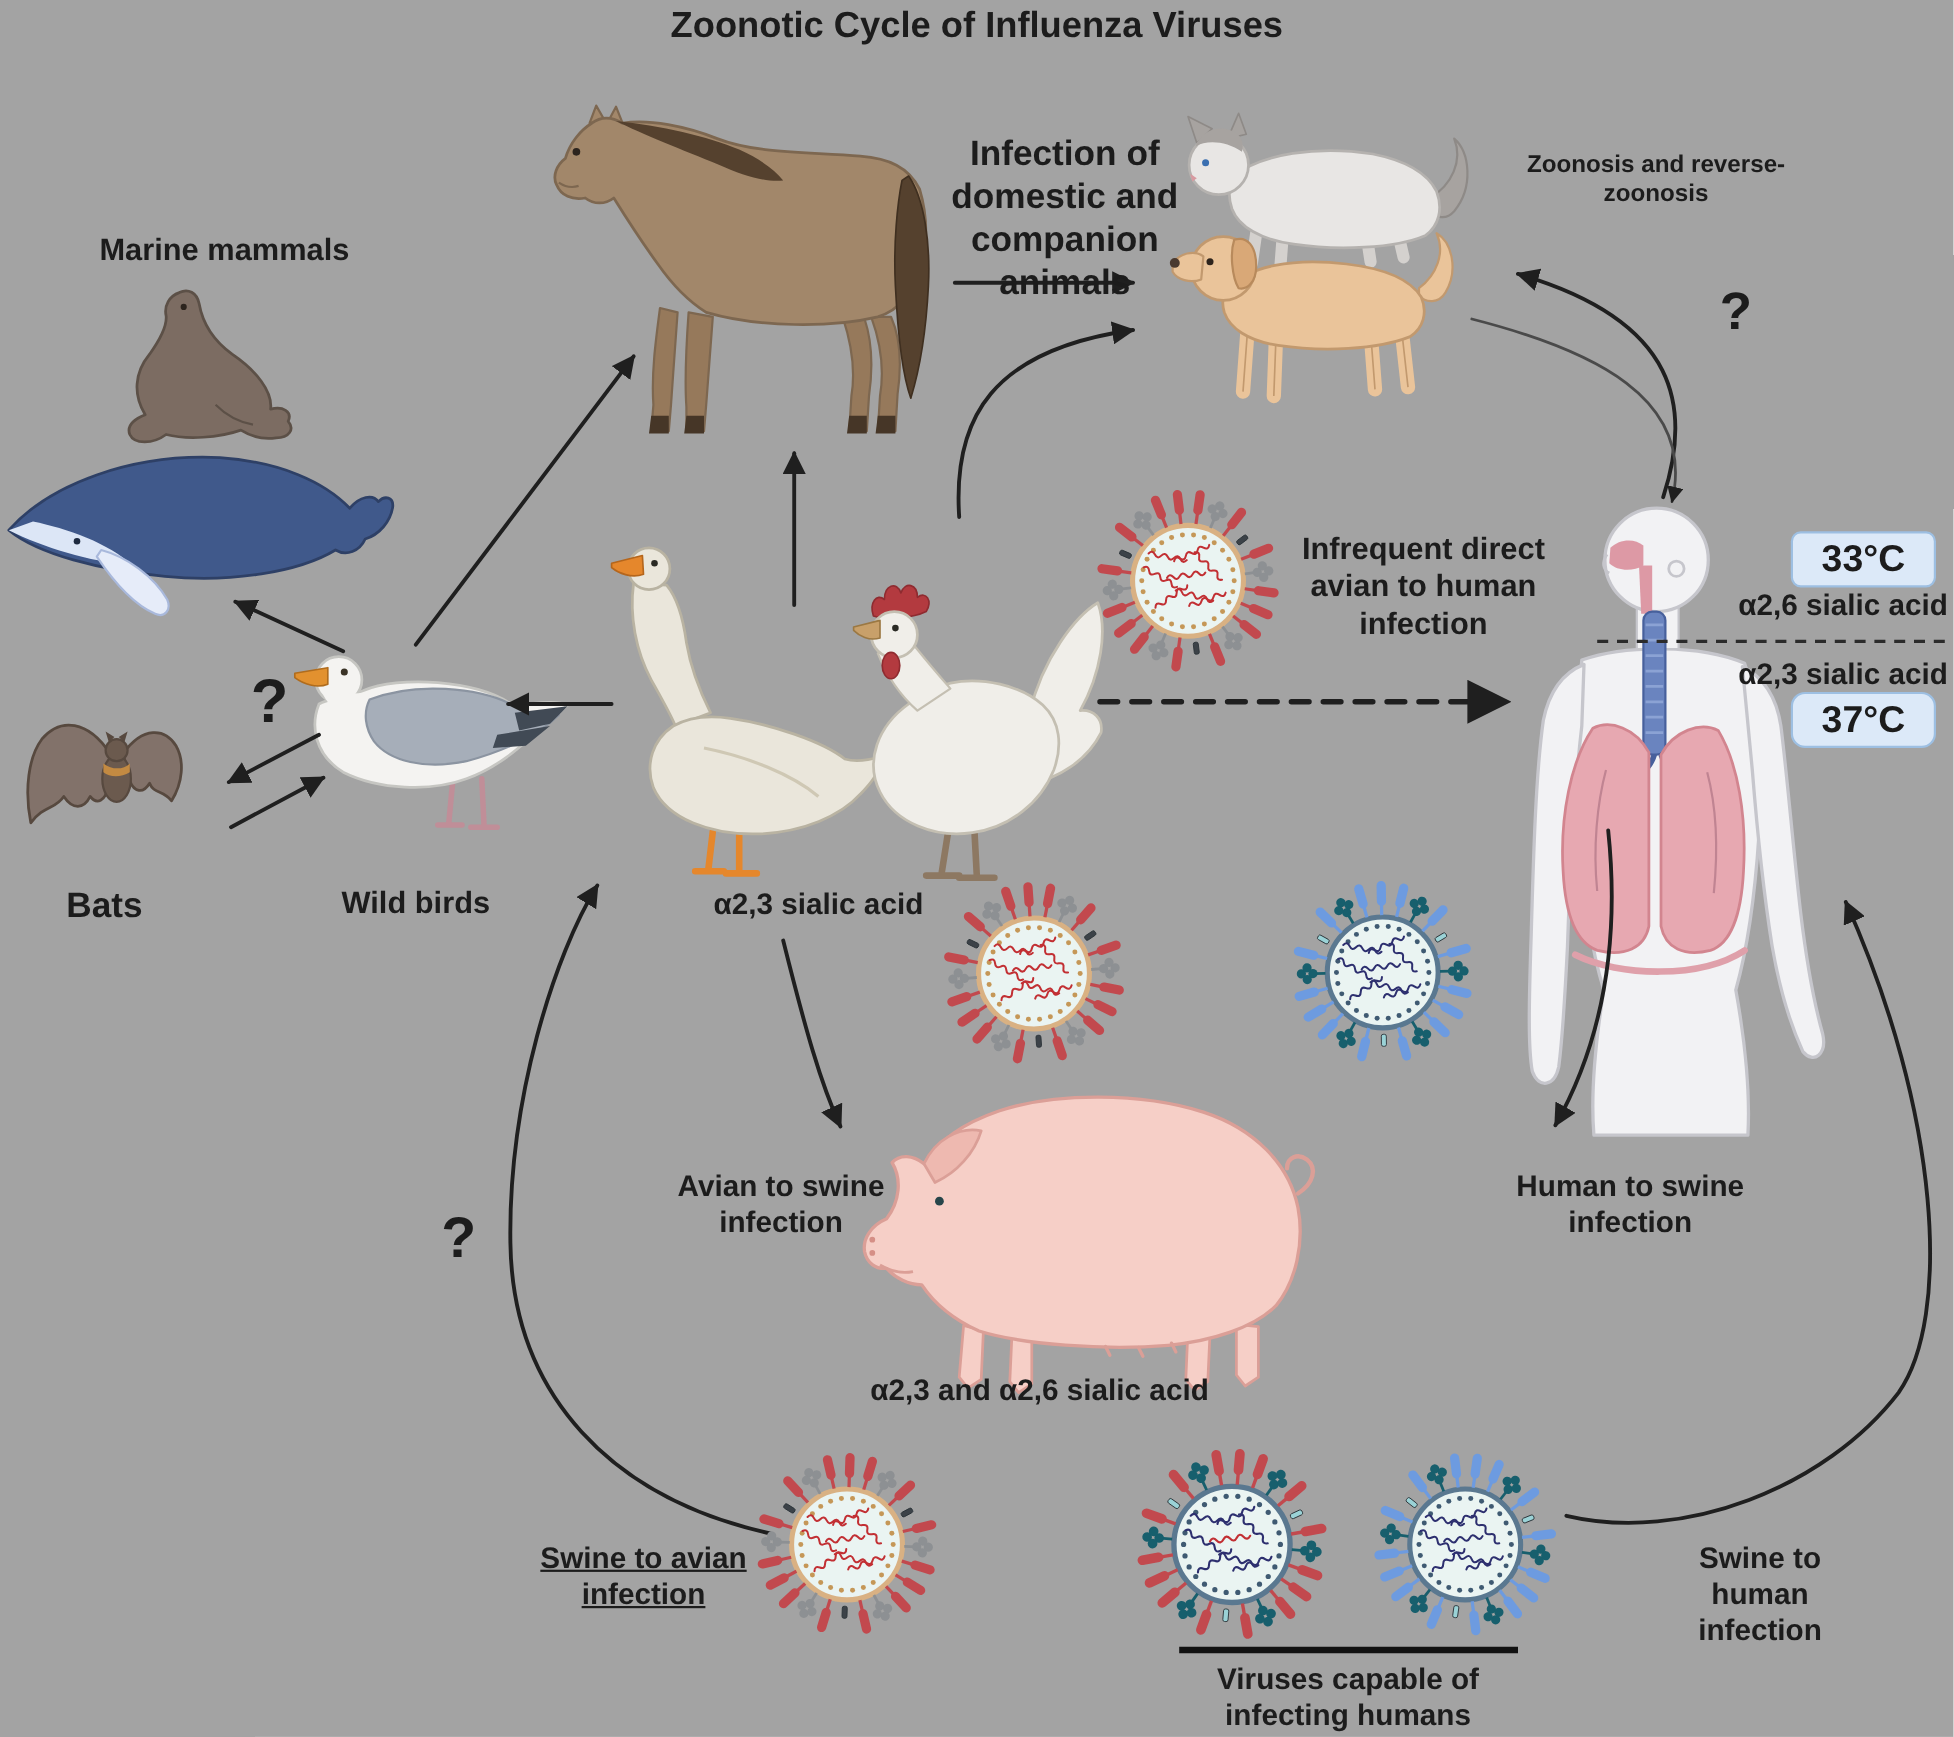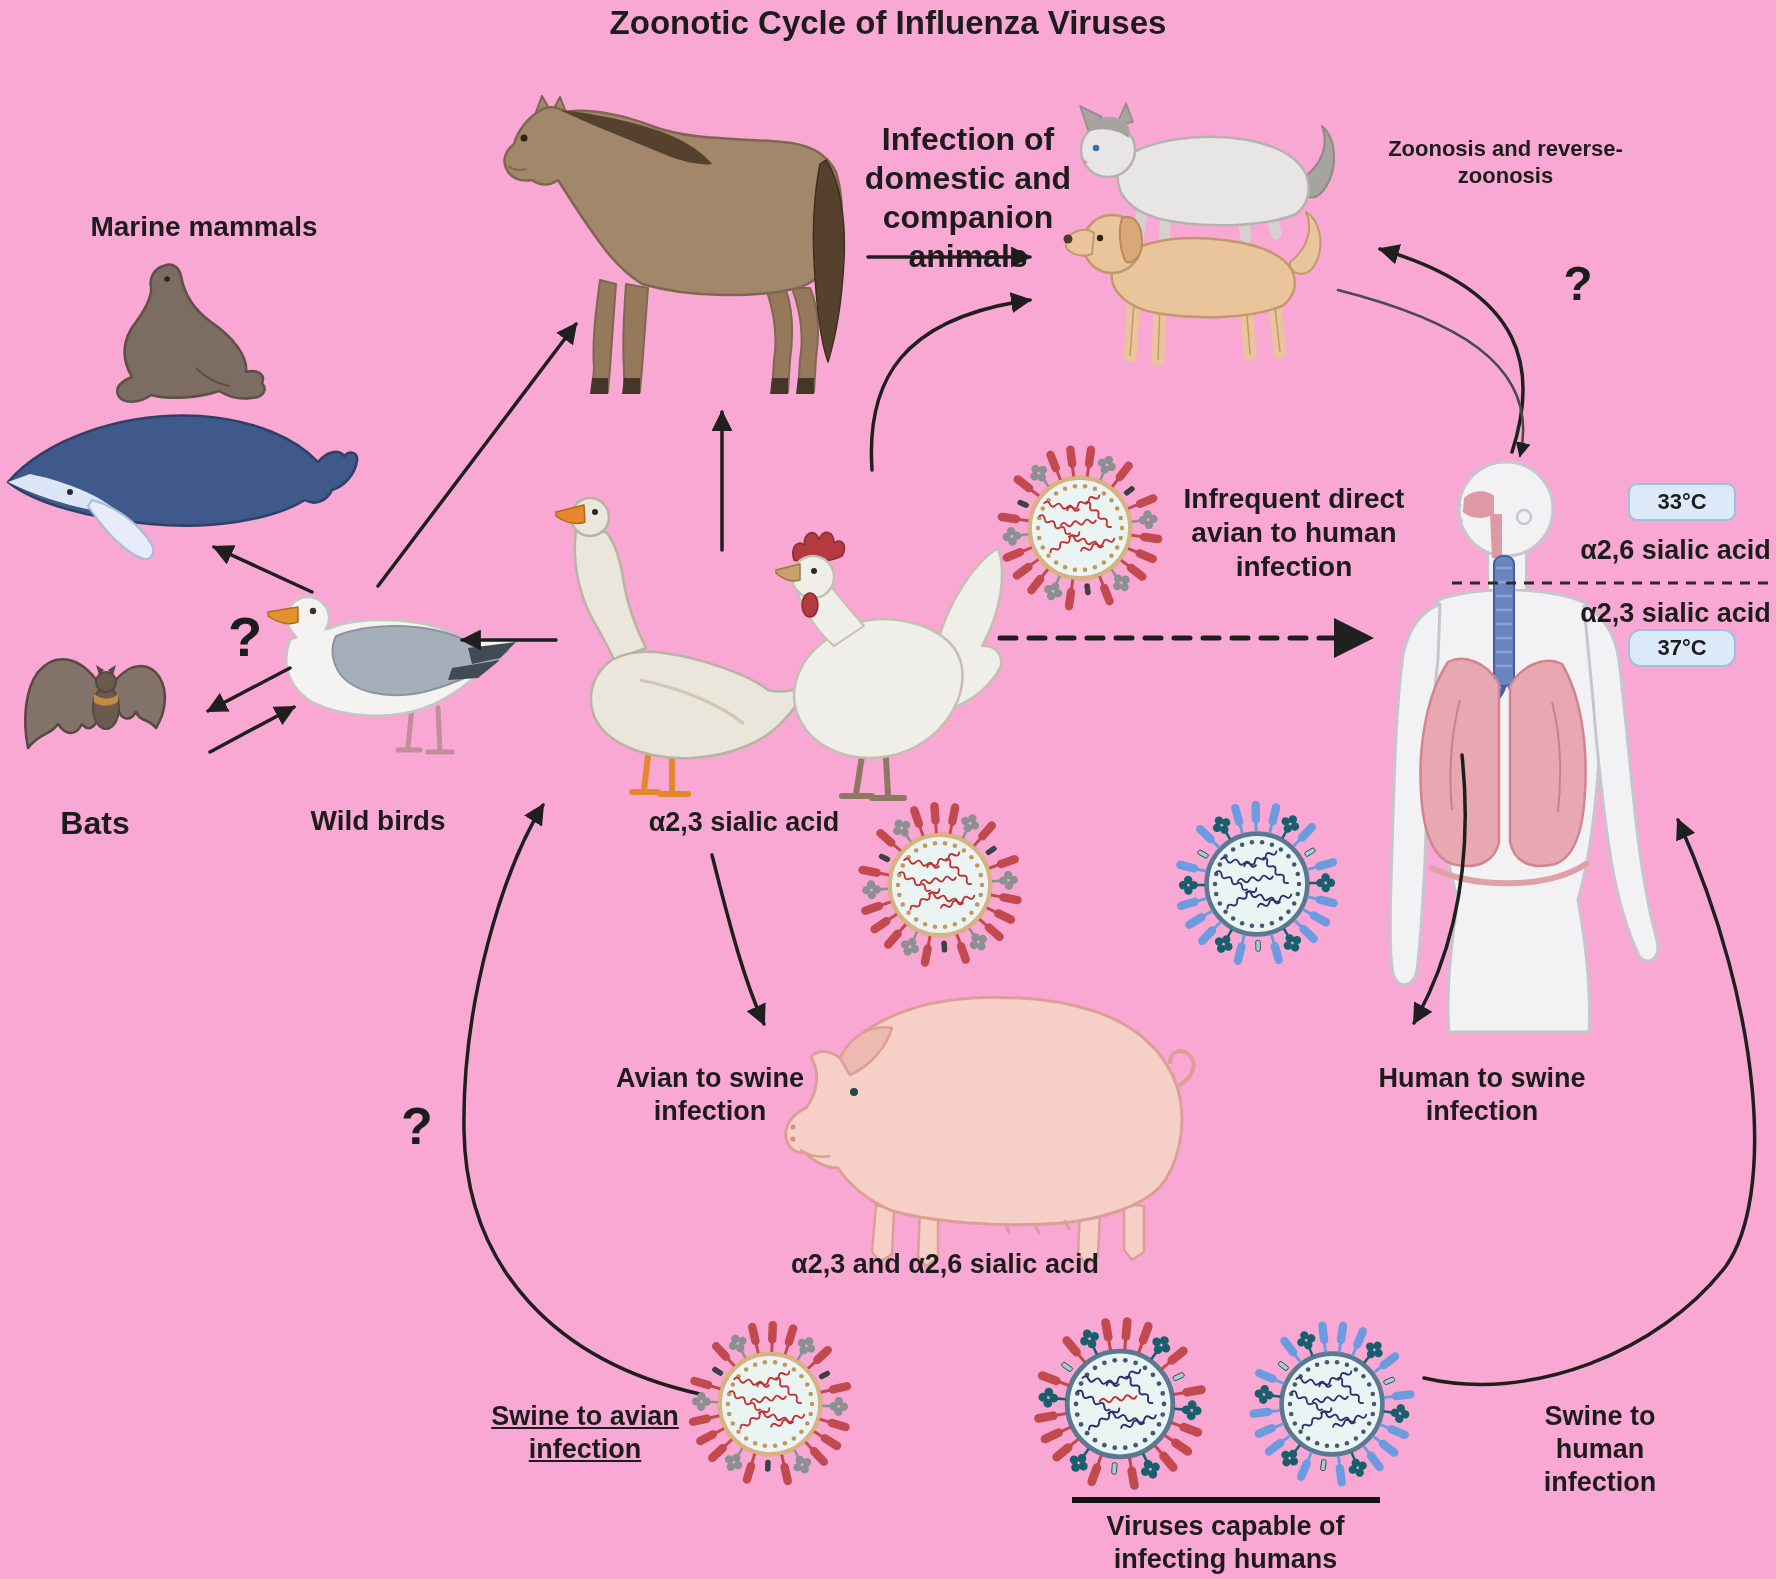--- a/index.html
+++ b/index.html
@@ -1,16 +1,16 @@
 <!DOCTYPE html>
 <html style="--label-text: #1c1c1c; --temp-chip-bg: #dce9f8; --temp-chip-border: #9dbfe2; --arrow: #1f1f1f;"><head>
 <meta charset="utf-8">
 <style>
   html,body{margin:0;padding:0;background:#ffffff;}
-  #stage{position:relative;width:1776px;height:1579px;background:#f9a8d4;overflow:hidden;
+  #stage{position:relative;width:1776px;height:1579px;background:#a3a3a3;overflow:hidden;
          font-family:"Liberation Sans",sans-serif;}
   #diagram-svg{position:absolute;left:0;top:0;width:1776px;height:1579px;}
   .lbl{position:absolute;text-align:center;font-weight:700;font-size:27px;line-height:1.22;
        color:var(--label-text,#1c1c1c);}
   .nowrap{white-space:nowrap;}
   #title{position:absolute;left:0;right:0;top:4px;text-align:center;font-weight:700;
          font-size:33px;color:var(--label-text,#1c1c1c);}
   .qmark{position:absolute;font-weight:700;color:var(--label-text,#1c1c1c);text-align:center;}
   #q-bats{left:222px;top:604px;width:46px;font-size:56px;}
   #q-zoonosis{left:1556px;top:256px;width:44px;font-size:48px;}
@@ -23,23 +23,23 @@
   #lbl-infrequent{left:1183px;top:482px;width:222px;font-size:28px;}
   #lbl-avianreceptor{left:614px;top:806px;width:260px;}
   #lbl-a26{left:1578px;top:534px;width:195px;}
   #lbl-a23h{left:1578px;top:597px;width:195px;}
   #lbl-avian-swine{left:610px;top:1062px;width:200px;}
   #lbl-human-swine{left:1373px;top:1062px;width:218px;}
   #lbl-swinereceptors{left:790px;top:1248px;width:310px;}
   #lbl-swine-avian{left:485px;top:1400px;width:200px;text-decoration:underline;}
   #lbl-swine-human{left:1500px;top:1400px;width:200px;}
   #lbl-capable{left:1103px;top:1510px;width:245px;}
-  .chip{position:absolute;width:104px;text-align:center;font-weight:700;font-size:22px;
+  .chip{position:absolute;width:104px;text-align:center;font-weight:700;font-size:34px;
         color:var(--label-text,#1c1c1c);background:var(--temp-chip-bg,#dce9f8);
-        border:2px solid var(--temp-chip-border,#9dbfe2);border-radius:9px;padding:4px 0;}
+        border:2px solid var(--temp-chip-border,#9dbfe2);border-radius:9px;padding:4px 12px;}
   #chip-33{left:1628px;top:483px;}
   #chip-37{left:1628px;top:629px;border-radius:13px;}
 </style>
 </head>
 <body>
 
 <div id="stage">
 
   <svg id="diagram-svg" viewBox="0 0 1776 1579">
     <defs>

